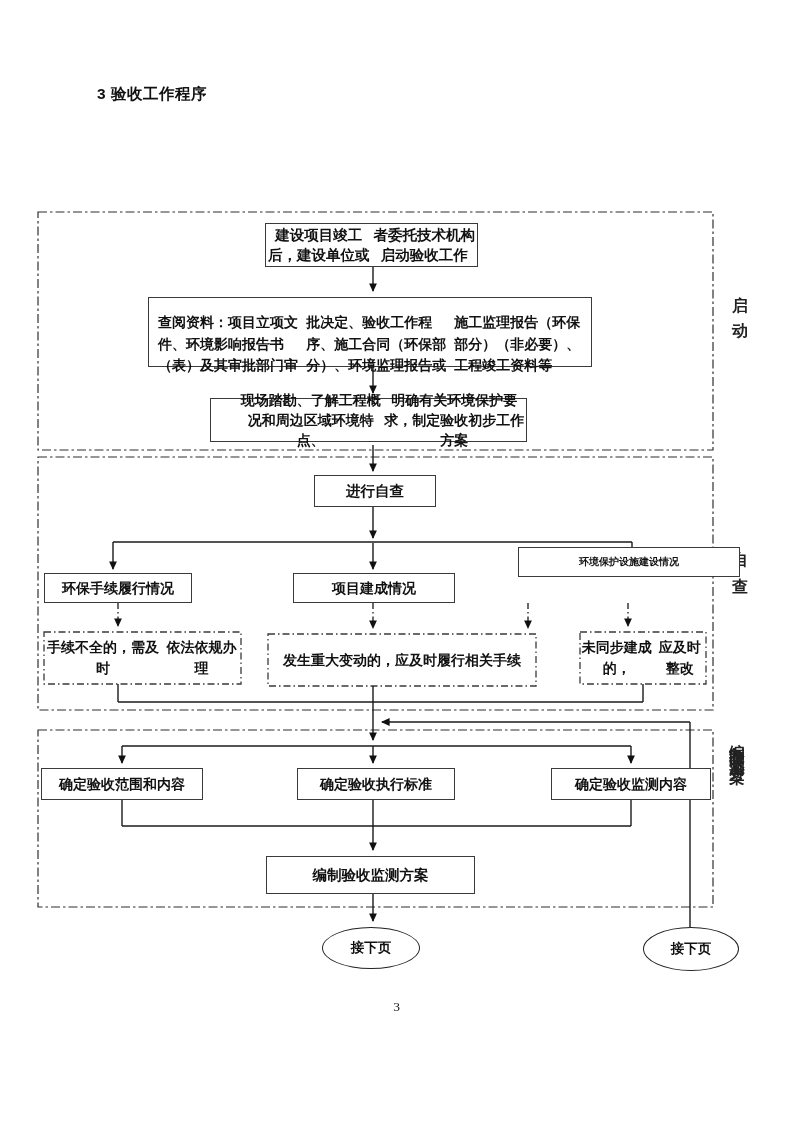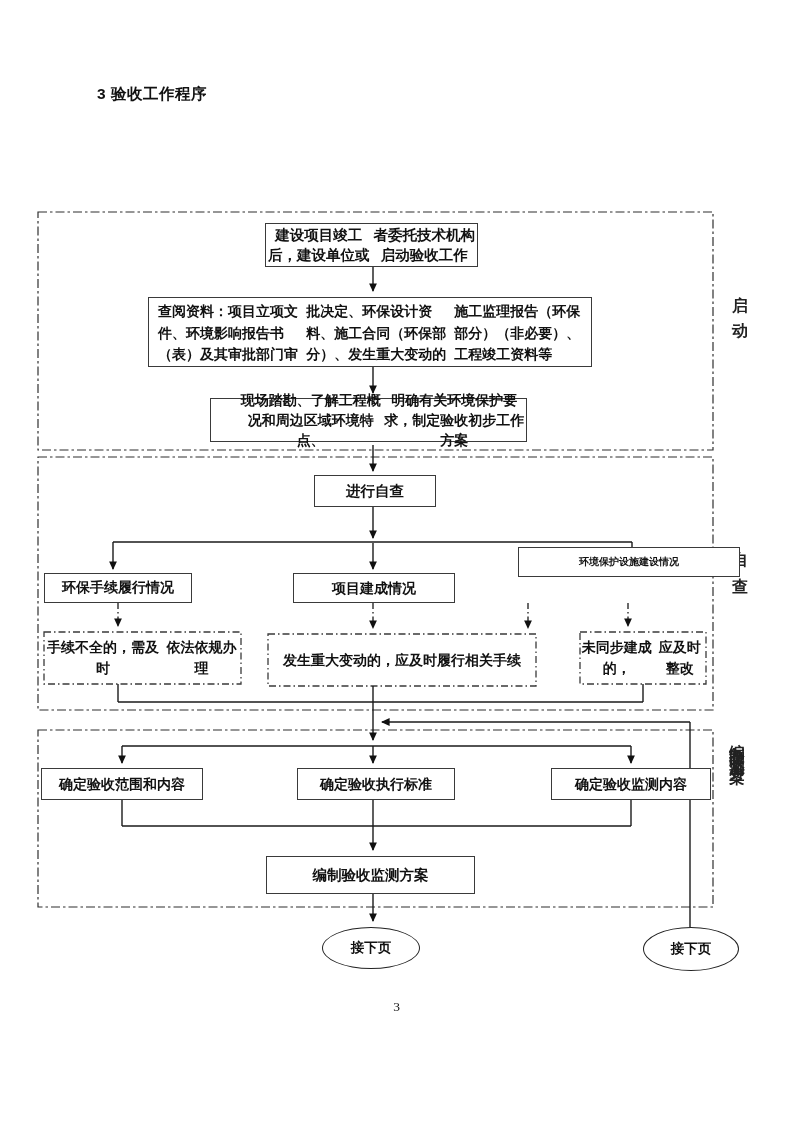--- a/index.html
+++ b/index.html
@@ -20,21 +20,21 @@
   }
   .chart-svg{position:absolute;left:0;top:0;z-index:1;}
   .node{
     position:absolute;box-sizing:border-box;z-index:2;
     display:flex;justify-content:center;align-items:center;
     border:1.4px solid #3a3a3a;background:#fff;
     font-size:14.5px;font-weight:bold;line-height:20px;text-align:center;
   }
   .node span{display:block;}
   .ghost{border:none;background:transparent;}
-  .leftalign{align-items:flex-start;text-align:left;padding:3px 9px;line-height:21.5px;font-size:14px;}
+  .leftalign{align-items:flex-start;text-align:left;padding:14px 9px;line-height:21.5px;font-size:14px;}
   .oval{
     position:absolute;box-sizing:border-box;z-index:2;background:#fff;
     border:1.4px solid #222;border-radius:50%;
     display:flex;justify-content:center;align-items:center;
     font-size:13.5px;font-weight:bold;
   }
   .vlabel{
     position:absolute;z-index:2;writing-mode:vertical-rl;text-orientation:upright;
     font-weight:bold;color:#222;
   }
@@ -110,34 +110,34 @@
   <div class="vlabel wide" style="top:538px;">自查</div>
   <div class="vlabel tight" style="top:731px;">编制验收监测方案</div>
 
   <div class="node" style="left:265px;top:223px;width:213px;height:44px;">
     <span>建设项目竣工后，建设单位或</span>
     <span>者委托技术机构启动验收工作</span>
   </div>
 
   <div class="node leftalign" style="left:148px;top:297px;width:444px;height:70px;">
     <span>查阅资料：项目立项文件、环境影响报告书（表）及其审批部门审</span>
-    <span>批决定、环保设计资料、施工合同（环保部分）、发生重大变动的</span>
+    <span>批决定、验收工作程序、施工合同（环保部分）、环境监理报告或</span>
     <span>施工监理报告（环保部分）（非必要）、工程竣工资料等</span>
   </div>
 
   <div class="node" style="left:210px;top:398px;width:317px;height:44px;font-size:14px;padding-left:28px;">
     <span>现场踏勘、了解工程概况和周边区域环境特点、</span>
     <span>明确有关环境保护要求，制定验收初步工作方案</span>
   </div>
 
   <div class="node" style="left:314px;top:475px;width:122px;height:32px;">
     <span>进行自查</span>
   </div>
 
-  <div class="node" style="left:44px;top:573px;width:148px;height:30px;font-size:14px;font-family:Liberation Serif, serif;">
+  <div class="node" style="left:44px;top:573px;width:148px;height:30px;font-size:14px;">
     <span>环保手续履行情况</span>
   </div>
   <div class="node" style="left:293px;top:573px;width:162px;height:30px;font-size:14px;">
     <span>项目建成情况</span>
   </div>
   <div class="node" style="left:518px;top:547px;width:222px;height:30px;font-size:10px;">
     <span>环境保护设施建设情况</span>
   </div>
 
   <div class="node ghost" style="left:44px;top:632px;width:197px;height:52px;font-size:14px;line-height:21px;">

